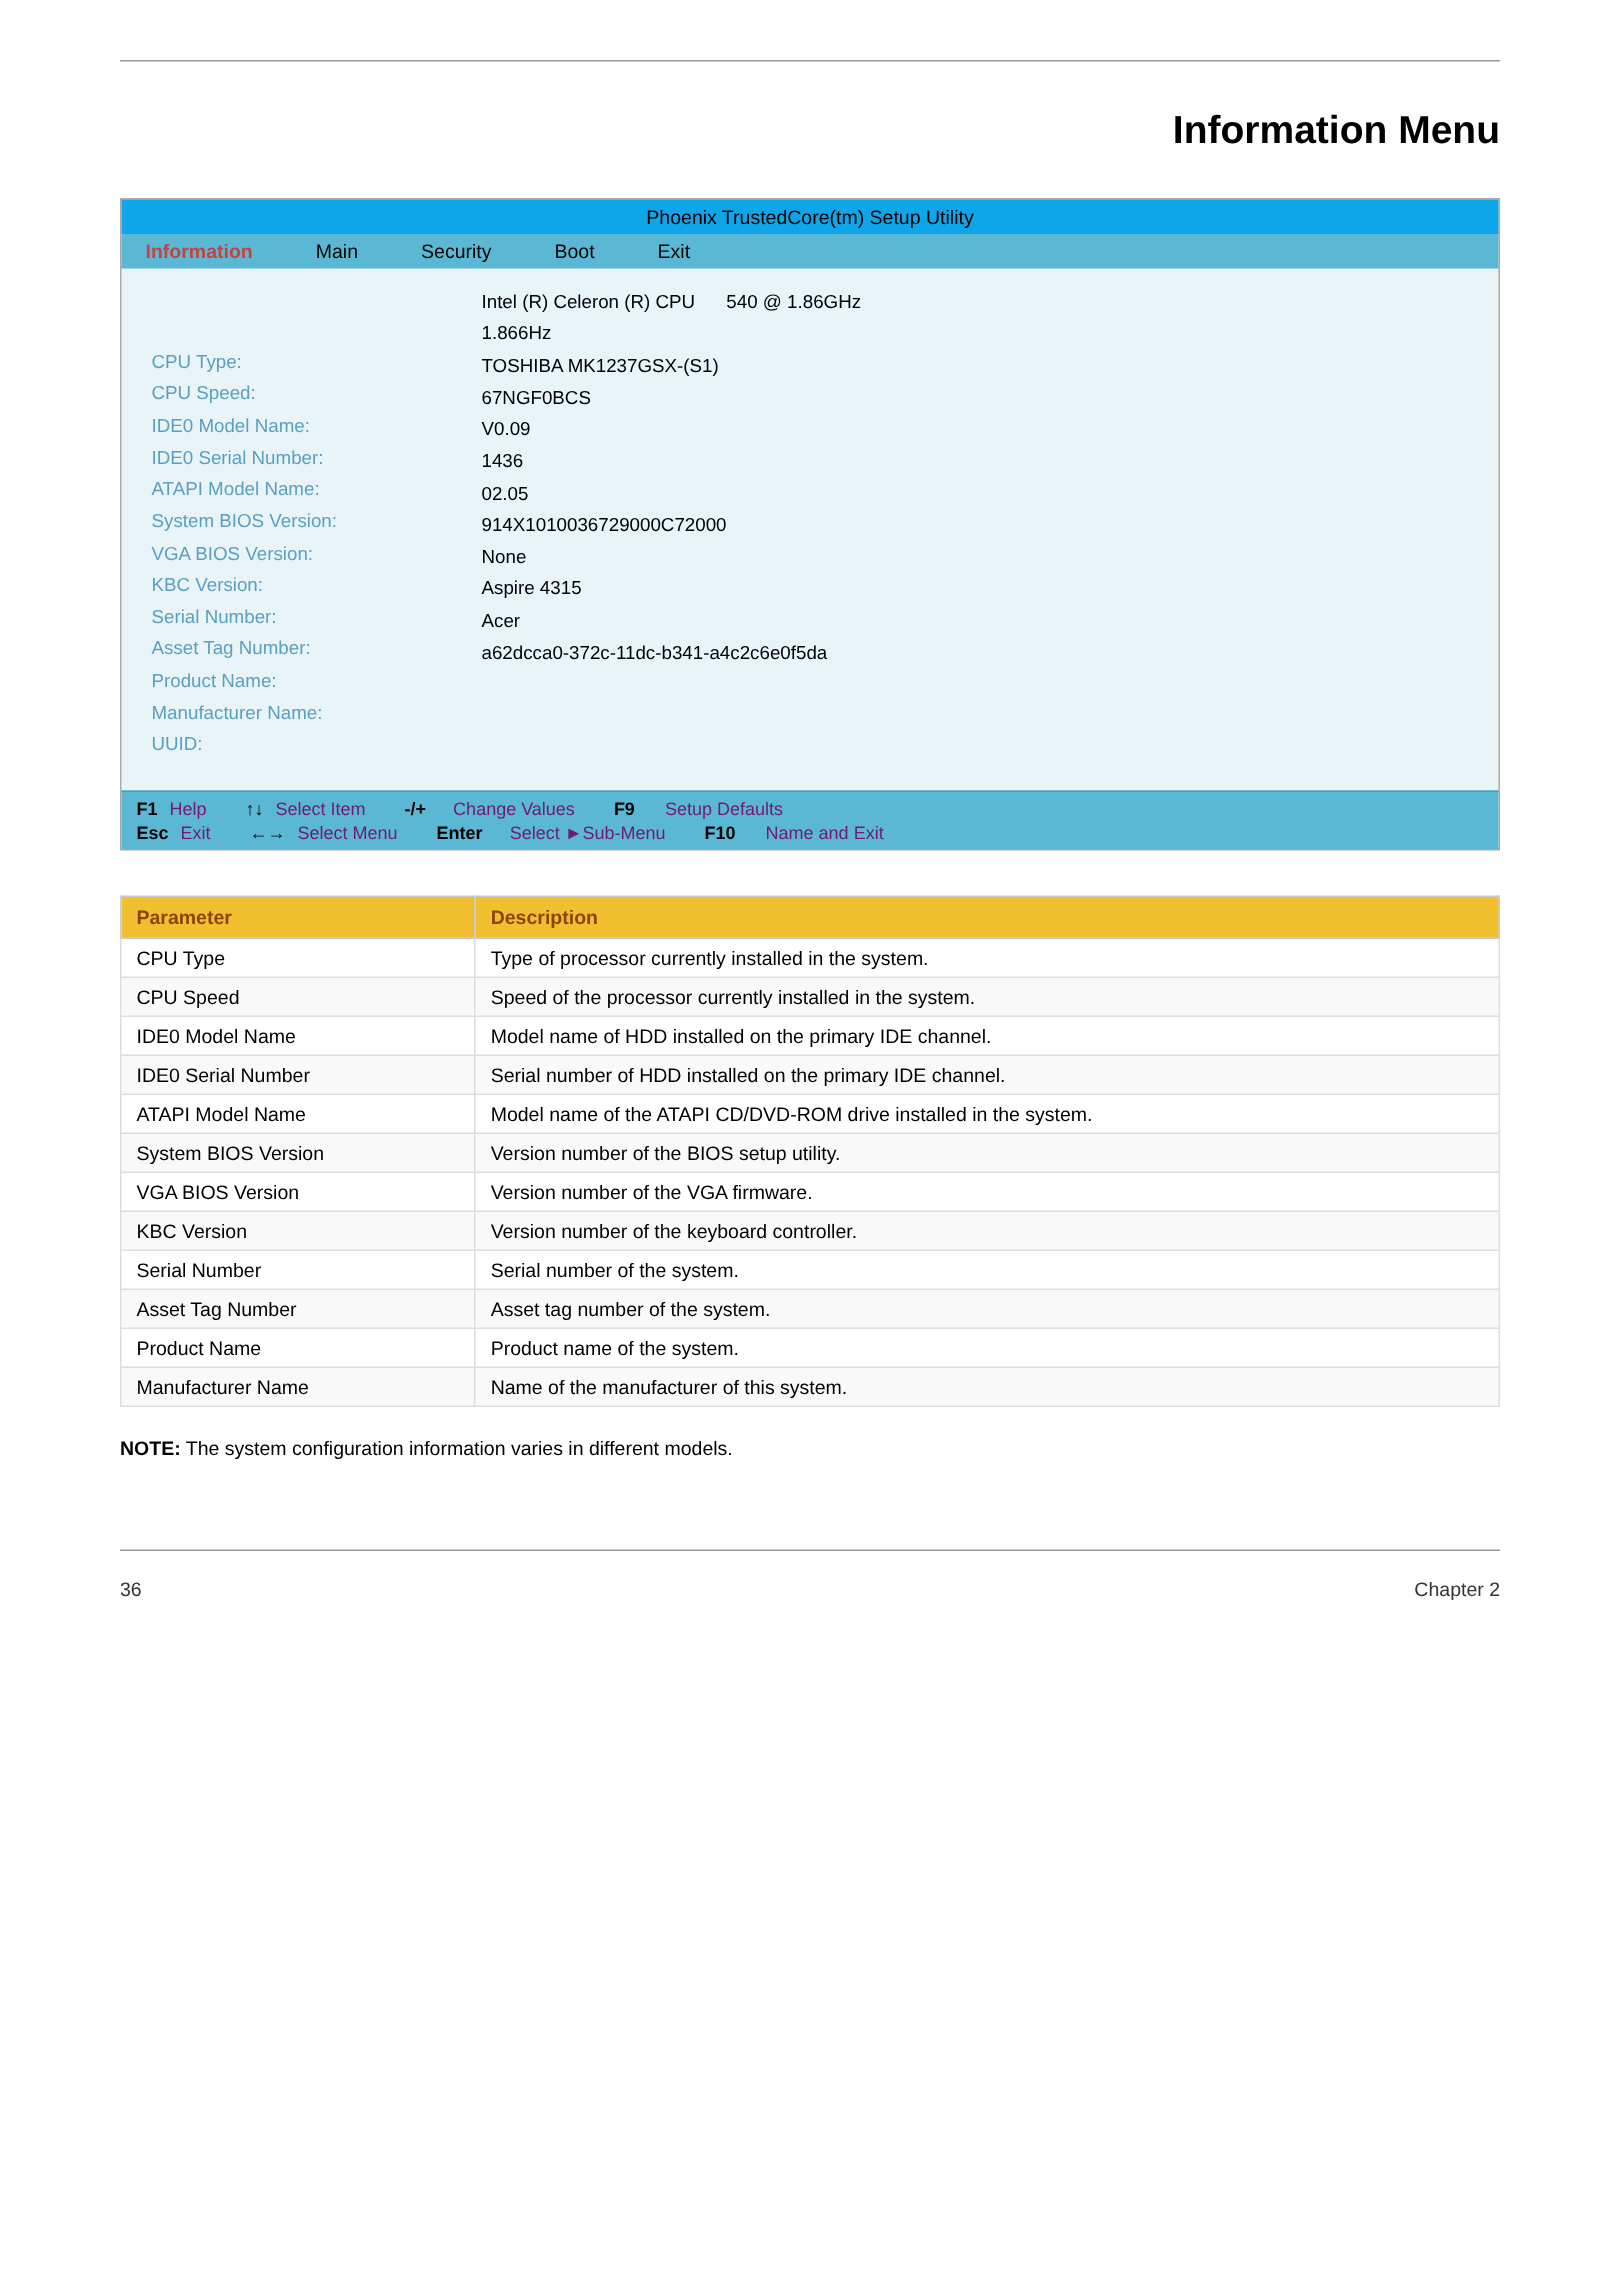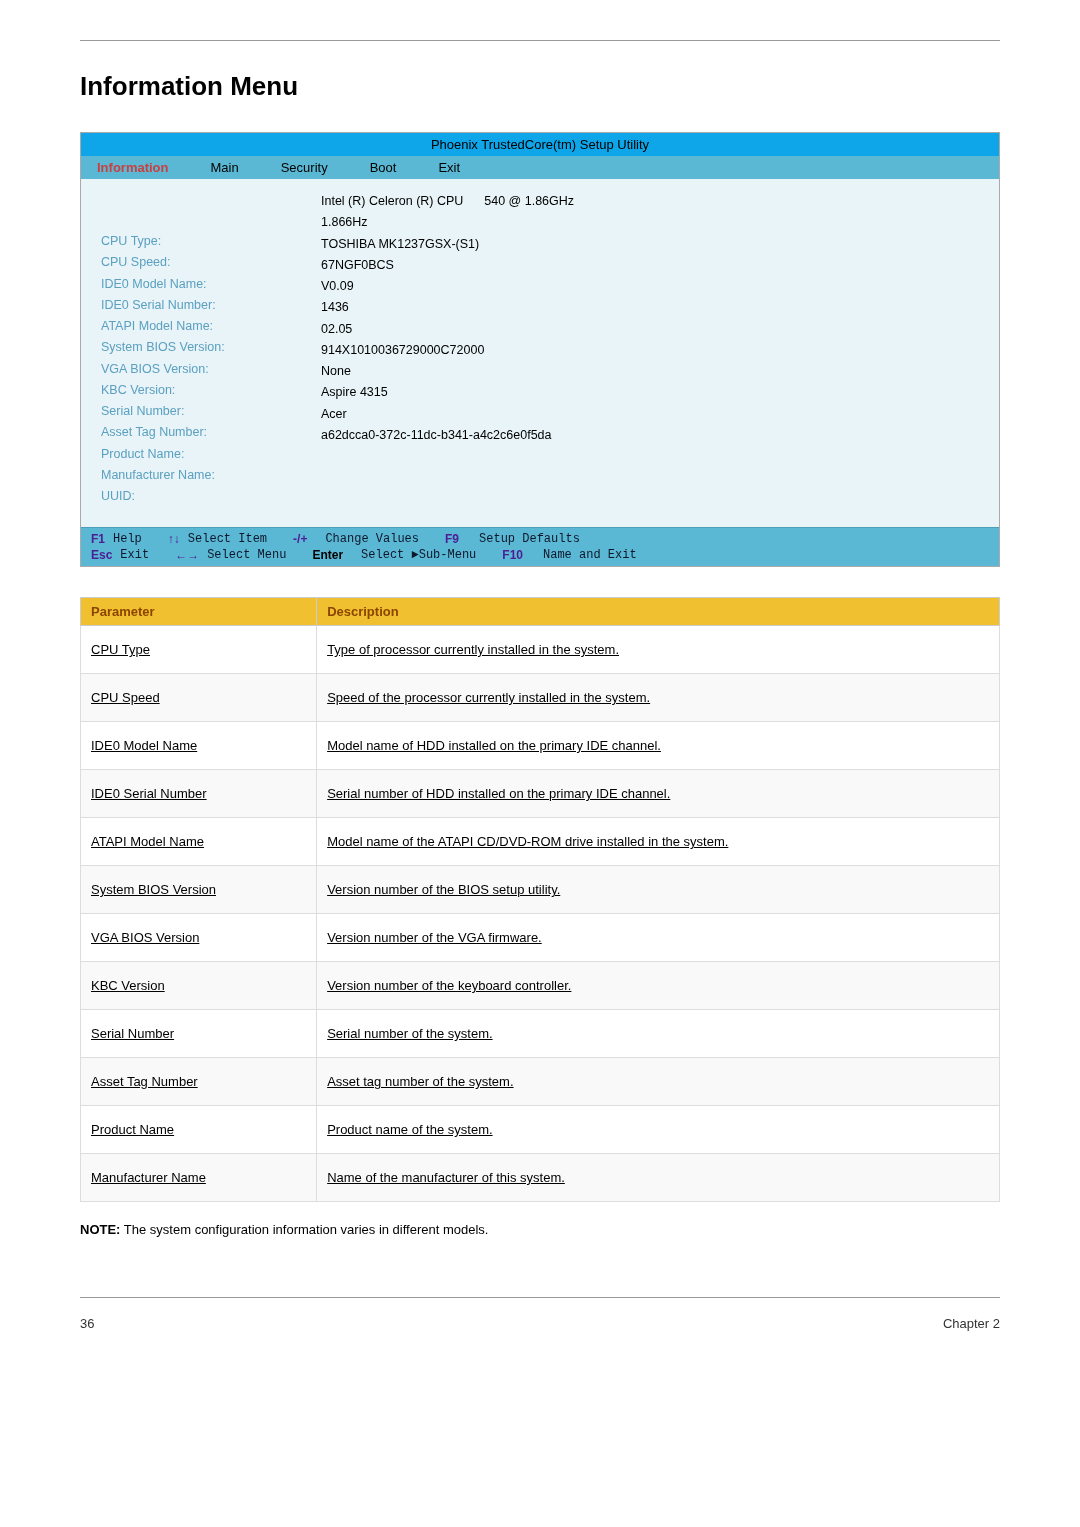--- a/index.html
+++ b/index.html
@@ -19,20 +19,21 @@
       border-top: 1px solid #999;
       margin-bottom: 30px;
     }
 
     
     .page-title {
       font-size: 26px;
       font-weight: bold;
       margin-bottom: 30px;
       color: #000;
+      text-align: right;
     }
 
     
     .bios-box {
       border: 1px solid #aaa;
       background: #e8f4f8;
       margin-bottom: 30px;
     }
 
     .bios-title-bar {
@@ -104,28 +105,27 @@
     }
 
     .bios-footer-items {
       display: flex;
       gap: 8px;
       align-items: center;
     }
 
     .bios-key {
       font-weight: bold;
-      color: #4c1d95;
+      color: #000000;
       font-size: 12px;
     }
 
     .bios-key-desc {
       font-size: 12px;
-      color: #0f172a;
-      font-family: Liberation Mono, monospace;
+      color: #701a75;
     }
 
     .bios-key-bold {
       font-weight: bold;
       color: #000;
     }
 
     
     .param-table {
       width: 100%;
@@ -137,24 +137,23 @@
     .param-table th {
       background: #f0c030;
       color: #8b4500;
       font-weight: bold;
       padding: 6px 10px;
       text-align: left;
       border: 1px solid #ccc;
     }
 
     .param-table td {
-      padding: 16px 10px;
+      padding: 5px 10px;
       border: 1px solid #ddd;
       vertical-align: top;
-      text-decoration: underline;
     }
 
     .param-table tr:nth-child(odd) td {
       background: #fff;
     }
 
     .param-table tr:nth-child(even) td {
       background: #f9f9f9;
     }
 

